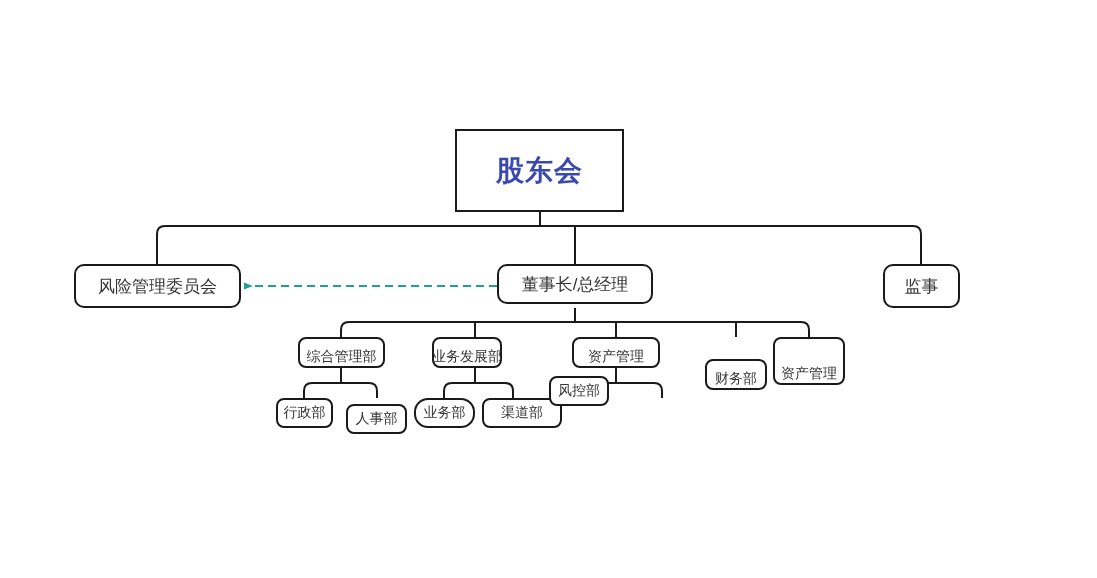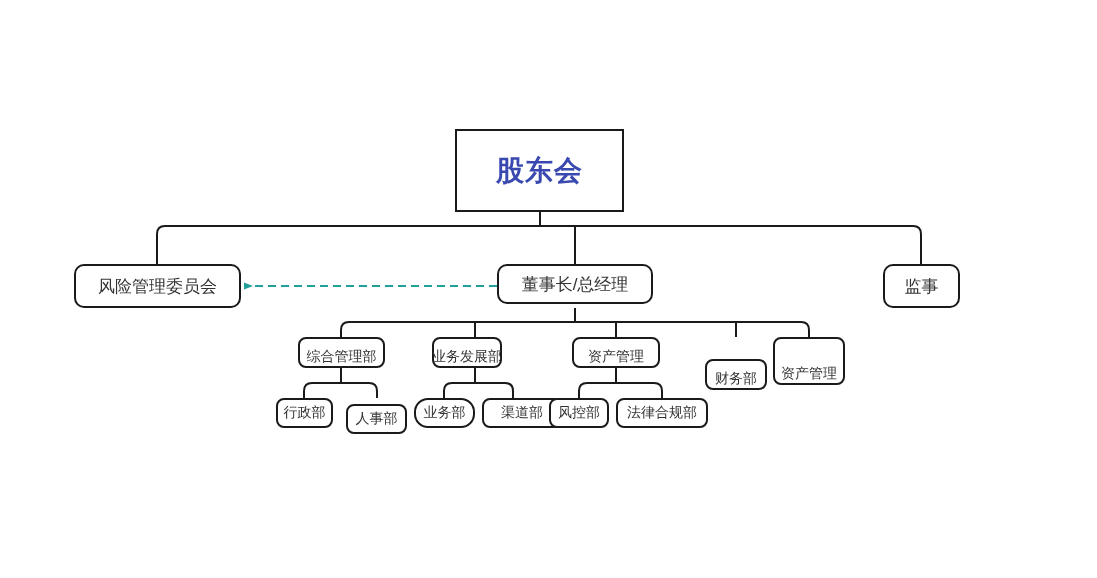--- a/index.html
+++ b/index.html
@@ -121,21 +121,18 @@
   </div>
 
   <div class="node lvl4" style="left:414px;top:398px;width:61px;height:30px;border-radius:14px;">
     <span>业务部</span>
   </div>
 
   <div class="node lvl4" style="left:482px;top:398px;width:80px;height:30px;">
     <span>渠道部</span>
   </div>
 
-  <div class="node lvl4" style="left:549px;top:398px;width:60px;height:30px;text-align:right;">
+  <div class="node lvl4" style="left:549px;top:376px;width:60px;height:30px;text-align:right;">
     <span>风控部</span>
   </div>
 
-  <div class="node lvl4" style="left:616px;top:398px;width:92px;height:30px;">
-    <span>法律合规部</span>
-  </div>
 
 </div>
 
 </body></html>

